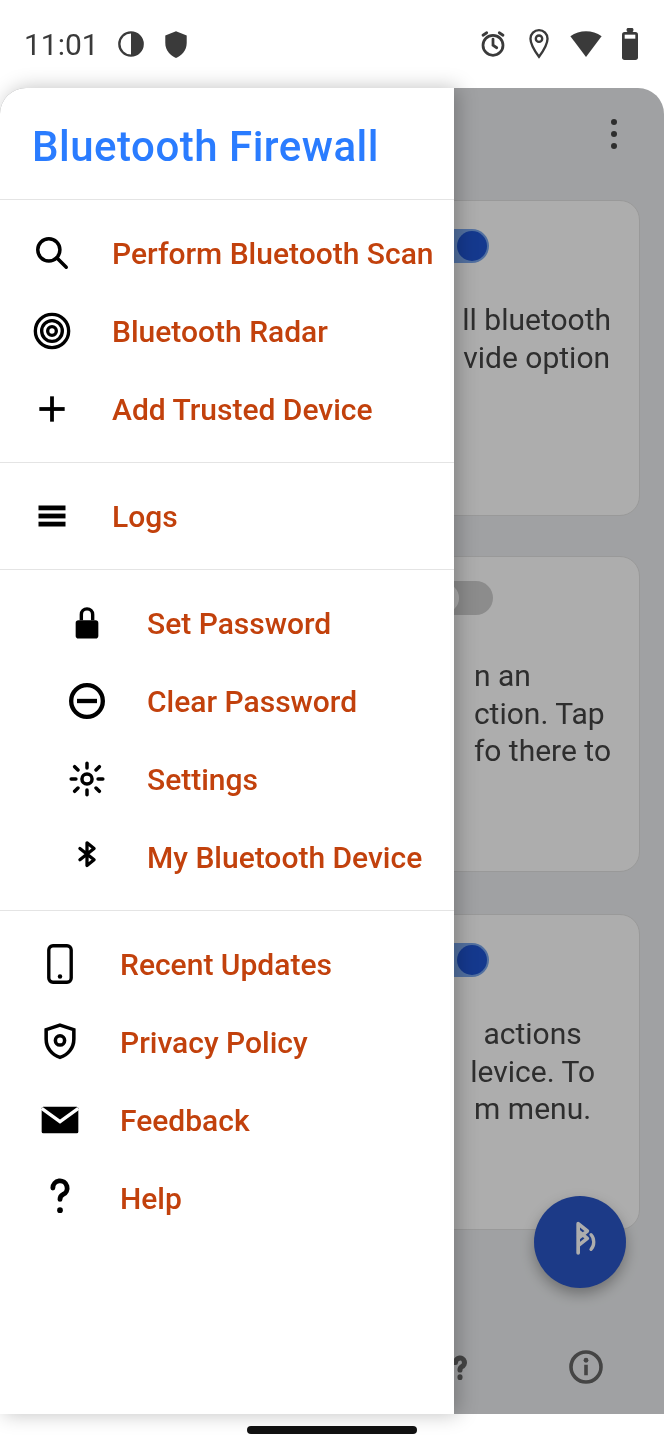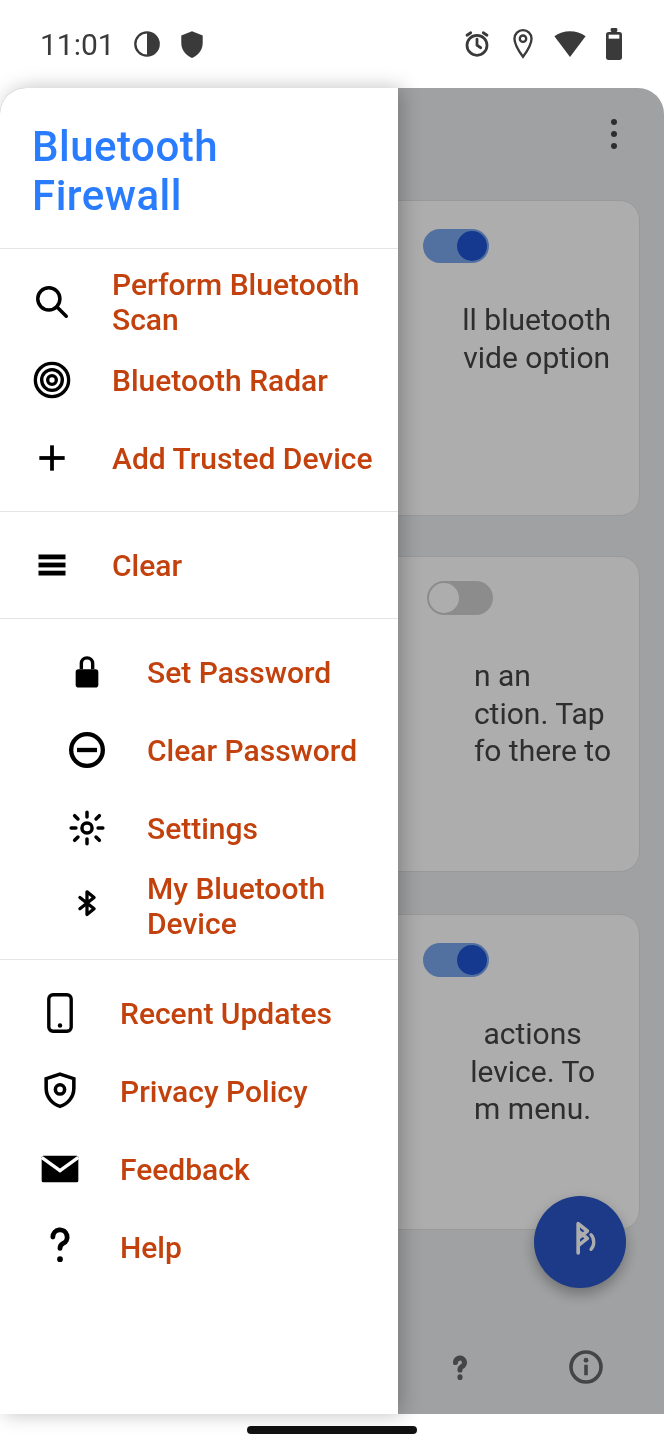--- a/index.html
+++ b/index.html
@@ -1,20 +1,20 @@
 <!DOCTYPE html>
 <html><head>
 <meta charset="utf-8">
 <style>
   * { box-sizing: border-box; margin: 0; padding: 0; }
   html, body { width: 664px; height: 1440px; overflow: hidden; font-family: Roboto, "Segoe UI", Arial, sans-serif; }
   body { position: relative; background: #fff; }
 
   
-  .statusbar { position: absolute; top: 0; left: 0; right: 0; height: 88px; display: flex; align-items: center; justify-content: space-between; padding: 0 40px; background: #fff; color: #3a3a3a; font-size: 30px; }
+  .statusbar { position: absolute; top: 0; left: 0; right: 0; height: 88px; display: flex; align-items: center; justify-content: space-between; padding: 0 24px; background: #fff; color: #3a3a3a; font-size: 30px; }
   .sb-left, .sb-right { display: flex; align-items: center; gap: 18px; }
   .sb-right svg, .sb-left svg { display: block; }
 
   
   .bg-surface { position: absolute; left: 0; right: 0; top: 88px; bottom: 26px; background: #eceef0; border-radius: 26px 26px 0 0; }
   .bg-appbar { position: absolute; left: 0; right: 0; top: 0; height: 92px; display: flex; align-items: center; justify-content: flex-end; padding-right: 30px; }
   .overflow-btn { width: 40px; height: 40px; display:flex; align-items:center; justify-content:center; }
   .overflow-btn .dot { width: 6px; height: 6px; border-radius: 3px; background:#444; margin:3px 0; }
   .overflow-btn-col { display:flex; flex-direction:column; align-items:center; }
 
@@ -30,21 +30,21 @@
 
   .fab { position:absolute; width:92px; height:92px; border-radius:46px; background:#2a56c7; display:flex; align-items:center; justify-content:center; box-shadow:0 6px 14px rgba(0,0,0,.3); }
 
   .bottom-icons { position:absolute; left:0; right:0; bottom:0; height:90px; display:flex; align-items:center; justify-content:flex-end; gap:90px; padding-right:60px; }
   .bottom-icons .ic { color:#666; }
 
   
   .scrim { position:absolute; left:0; right:0; top:88px; bottom:26px; background:rgba(0,0,0,0.32); border-radius:26px 26px 0 0; }
 
   
-  .drawer { position:absolute; left:0; top:88px; bottom:26px; width:398px; background:#fff; box-shadow:4px 0 20px rgba(0,0,0,0.25); border-top-left-radius:26px; display:flex; flex-direction:column; }
+  .drawer { position:absolute; left:0; top:88px; bottom:26px; width:454px; background:#fff; box-shadow:4px 0 20px rgba(0,0,0,0.25); border-top-left-radius:26px; display:flex; flex-direction:column; }
   .drawer-header { padding:34px 32px 28px; }
   .drawer-title { font-size:42px; font-weight:500; color:#2a7cff; letter-spacing:0.5px; }
   .divider { height:1px; background:#e4e4e4; width:100%; }
 
   .drawer-item { display:flex; align-items:center; height:78px; padding-left:30px; gap:38px; cursor:pointer; }
   .drawer-item .icon { width:44px; height:44px; display:flex; align-items:center; justify-content:center; color:#222; flex-shrink:0; }
   .drawer-item .label { font-size:30px; font-weight:500; color:#c2410c; }
 
   
   .nav-handle { position:absolute; left:50%; transform:translateX(-50%); bottom:6px; width:170px; height:8px; border-radius:4px; background:#111; }
@@ -189,21 +189,21 @@
 
   <div style="padding:14px 0;">
     <div class="drawer-item">
       <span class="icon">
         <svg width="36" height="36" viewBox="0 0 24 24">
             <rect x="3" y="5" width="18" height="3.2" fill="#000"></rect>
             <rect x="3" y="10.4" width="18" height="3.2" fill="#000"></rect>
             <rect x="3" y="15.8" width="18" height="3.2" fill="#000"></rect>
           </svg>
       </span>
-      <span class="label">Clear</span>
+      <span class="label">Logs</span>
     </div>
   </div>
   <div class="divider"></div>
 
   <div style="padding:14px 0;margin-left:35px;">
     <div class="drawer-item">
       <span class="icon">
         <svg width="34" height="38" viewBox="0 0 24 26">
             <rect x="4" y="11" width="16" height="13" rx="2" fill="#000"></rect>
             <path d="M8 11V7a4 4 0 0 1 8 0v4" fill="none" stroke="#000" stroke-width="2.4"></path>

